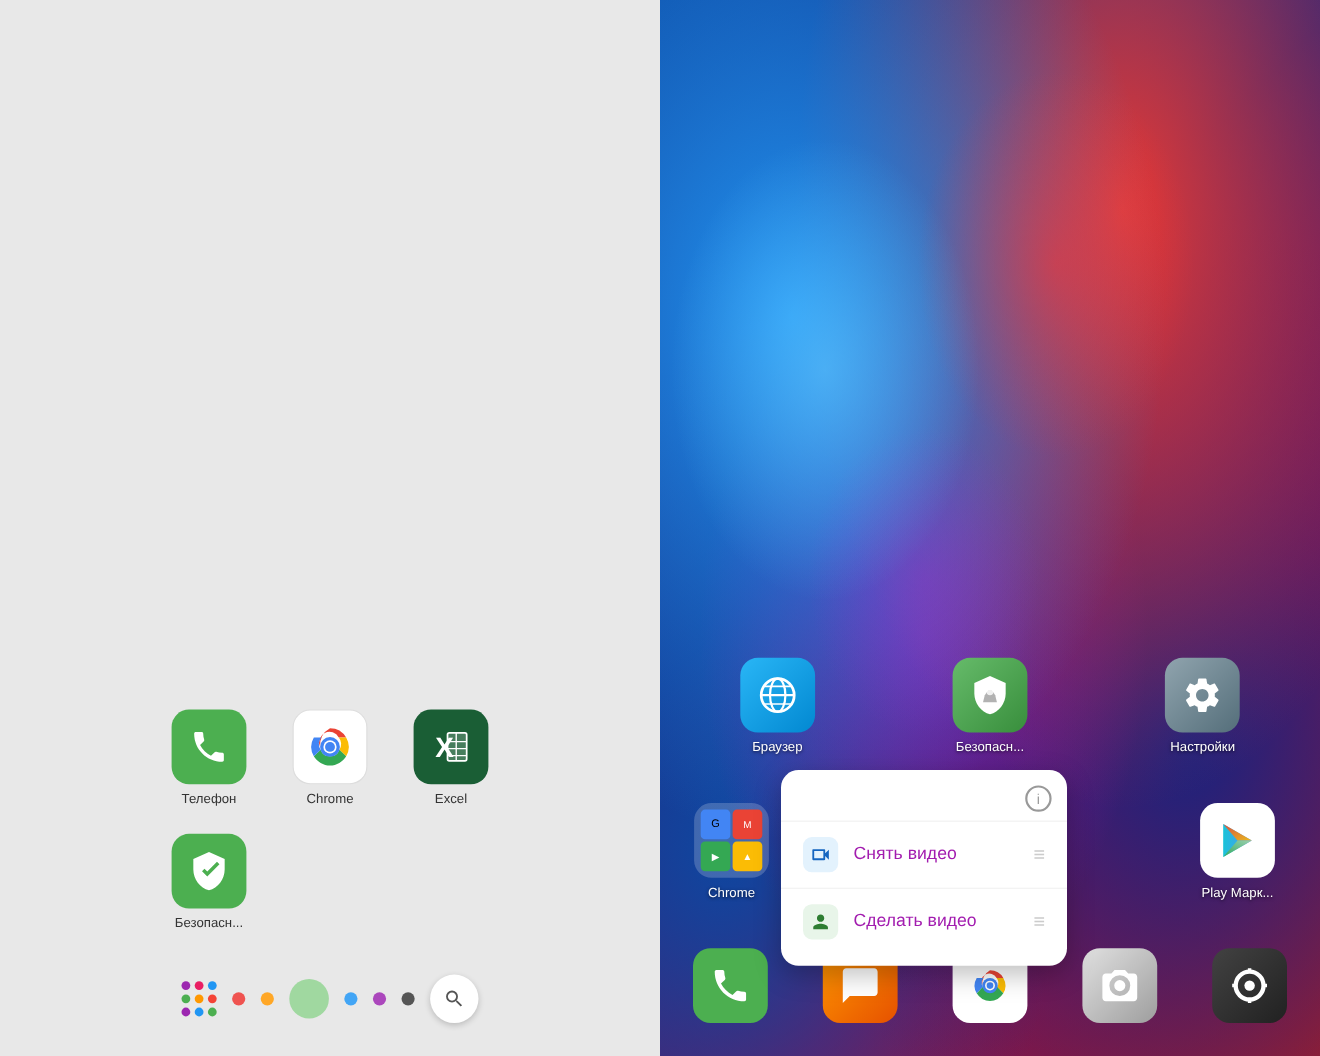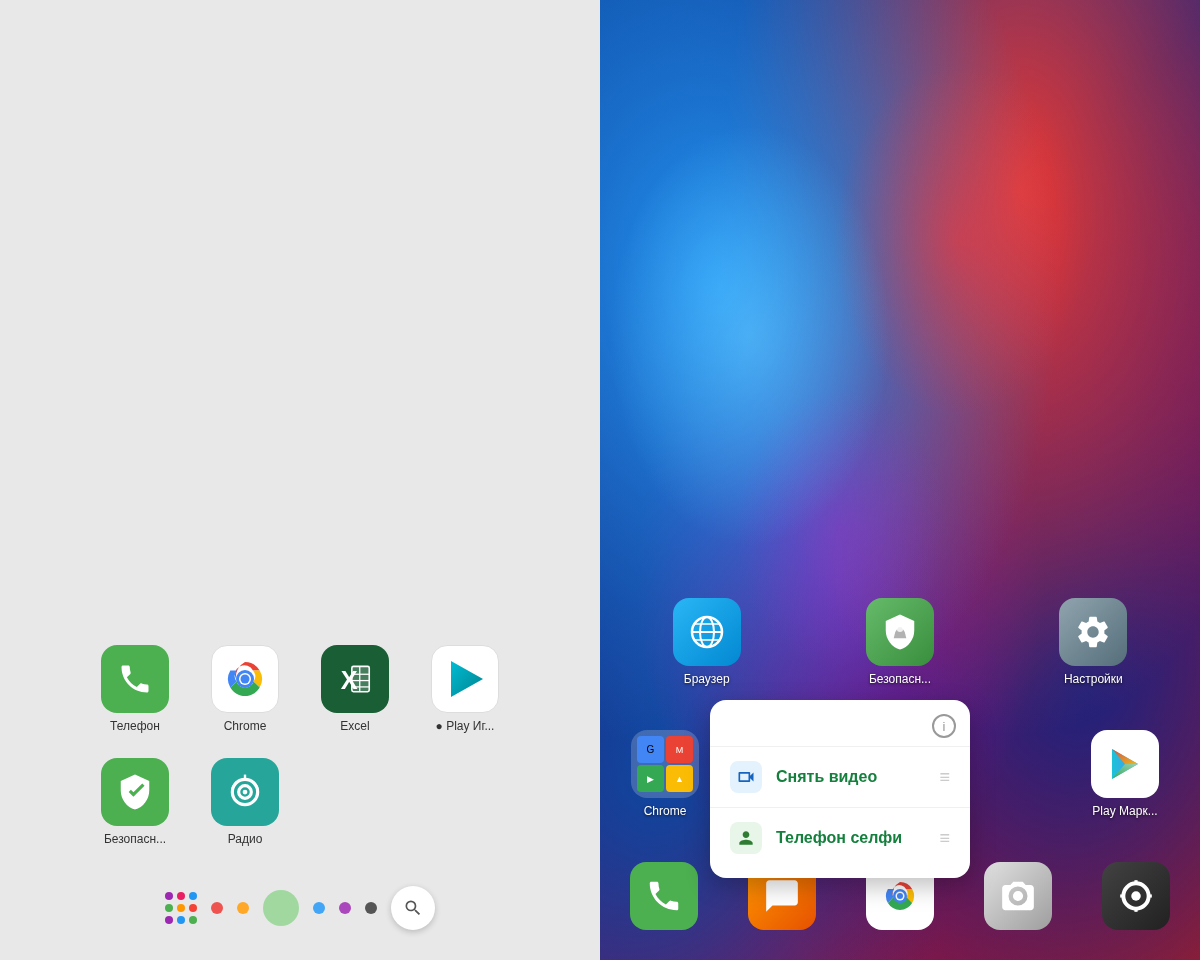--- a/index.html
+++ b/index.html
@@ -295,22 +295,21 @@
       border-radius: 8px;
       display: flex;
       align-items: center;
       justify-content: center;
       font-size: 18px;
     }
 
     .context-item-label {
       flex: 1;
       font-size: 16px;
-      color: #15803d;
-      font-weight: bold;
+      color: #a21caf;
     }
 
     .context-item-handle {
       color: #ccc;
       font-size: 18px;
     }
 
     .ci-video { background: #e3f2fd; color: #1565c0; }
     .ci-selfie { background: #e8f5e9; color: #2e7d32; }
 
@@ -375,63 +374,36 @@
             <rect x="10" y="4" width="11" height="16" rx="1" fill="rgba(255,255,255,0.2)" stroke="white" stroke-width="1"></rect>
             <line x1="10" y1="9" x2="21" y2="9" stroke="white" stroke-width="0.8"></line>
             <line x1="10" y1="13" x2="21" y2="13" stroke="white" stroke-width="0.8"></line>
             <line x1="10" y1="17" x2="21" y2="17" stroke="white" stroke-width="0.8"></line>
             <line x1="15" y1="4" x2="15" y2="20" stroke="white" stroke-width="0.8"></line>
           </svg>
         </div>
         <span class="app-label">Excel</span>
       </div>
 
-      <div class="app-item">
-        <div class="app-icon icon-play" style="padding:6px;">
-          <svg width="48" height="48" viewBox="0 0 48 48">
-            <defs>
-              <linearGradient id="g1" x1="0%" y1="0%" x2="100%" y2="100%">
-                <stop offset="0%" stop-color="#00bcd4"></stop>
-                <stop offset="100%" stop-color="#00838f"></stop>
-              </linearGradient>
-            </defs>
-            <polygon points="10,6 42,24 10,42" fill="url(#g1)"></polygon>
-          </svg>
-        </div>
-        <span class="app-label">● Play Иг...</span>
-      </div>
     </div>
 
     <div class="app-row">
 
       <div class="app-item">
         <div class="app-icon icon-security">
           <svg width="38" height="38" viewBox="0 0 24 24" fill="white">
               <path d="M12 1L3 5v6c0 5.55 3.84 10.74 9 12 5.16-1.26 9-6.45 9-12V5l-9-4zm-1 14l-3-3 1.41-1.41L11 12.17l5.59-5.59L18 8l-7 7z"></path>
             </svg>
         </div>
         <span class="app-label">Безопасн...</span>
       </div>
 
 
 
 
-      <div class="app-item">
-        <div class="app-icon icon-radio">
-          <svg width="38" height="38" viewBox="0 0 24 24" fill="white">
-            <circle cx="12" cy="12" r="8" fill="none" stroke="white" stroke-width="2"></circle>
-            <circle cx="12" cy="12" r="4" fill="none" stroke="white" stroke-width="2"></circle>
-            <circle cx="12" cy="12" r="1.5" fill="white"></circle>
-            <line x1="12" y1="4" x2="12" y2="1" stroke="white" stroke-width="1.5"></line>
-            <path d="M7 5.5 Q4 8 4 12" fill="none" stroke="white" stroke-width="1.5"></path>
-            <path d="M17 5.5 Q20 8 20 12" fill="none" stroke="white" stroke-width="1.5"></path>
-          </svg>
-        </div>
-        <span class="app-label">Радио</span>
-      </div>
     </div>
   </div>
 
   <div class="dot-row">
     <div class="dots-grid" style="cursor:pointer;">
       <span style="background:#9c27b0;"></span>
       <span style="background:#e91e63;"></span>
       <span style="background:#2196f3;"></span>
       <span style="background:#4caf50;"></span>
       <span style="background:#ff9800;"></span>
@@ -525,21 +497,21 @@
           <span class="context-item-label">Снять видео</span>
           <span class="context-item-handle">≡</span>
         </div>
 
         <div class="context-item">
           <div class="context-item-icon ci-selfie">
             <svg width="20" height="20" viewBox="0 0 24 24" fill="#2e7d32">
                 <path d="M12 12c2.21 0 4-1.79 4-4s-1.79-4-4-4-4 1.79-4 4 1.79 4 4 4zm0 2c-2.67 0-8 1.34-8 4v2h16v-2c0-2.66-5.33-4-8-4z"></path>
               </svg>
           </div>
-          <span class="context-item-label">Телефон селфи</span>
+          <span class="context-item-label">Сделать видео</span>
           <span class="context-item-handle">≡</span>
         </div>
       </div>
 
       <div class="dock-item" style="margin-left: auto; margin-right: 10px;">
         <div class="dock-icon" style="background: white; border-radius: 16px;">
           <svg width="42" height="42" viewBox="0 0 42 42">
             <defs>
               <linearGradient id="pg1" x1="0%" y1="0%" x2="100%" y2="0%">
                 <stop offset="0%" stop-color="#00bcd4"></stop>

